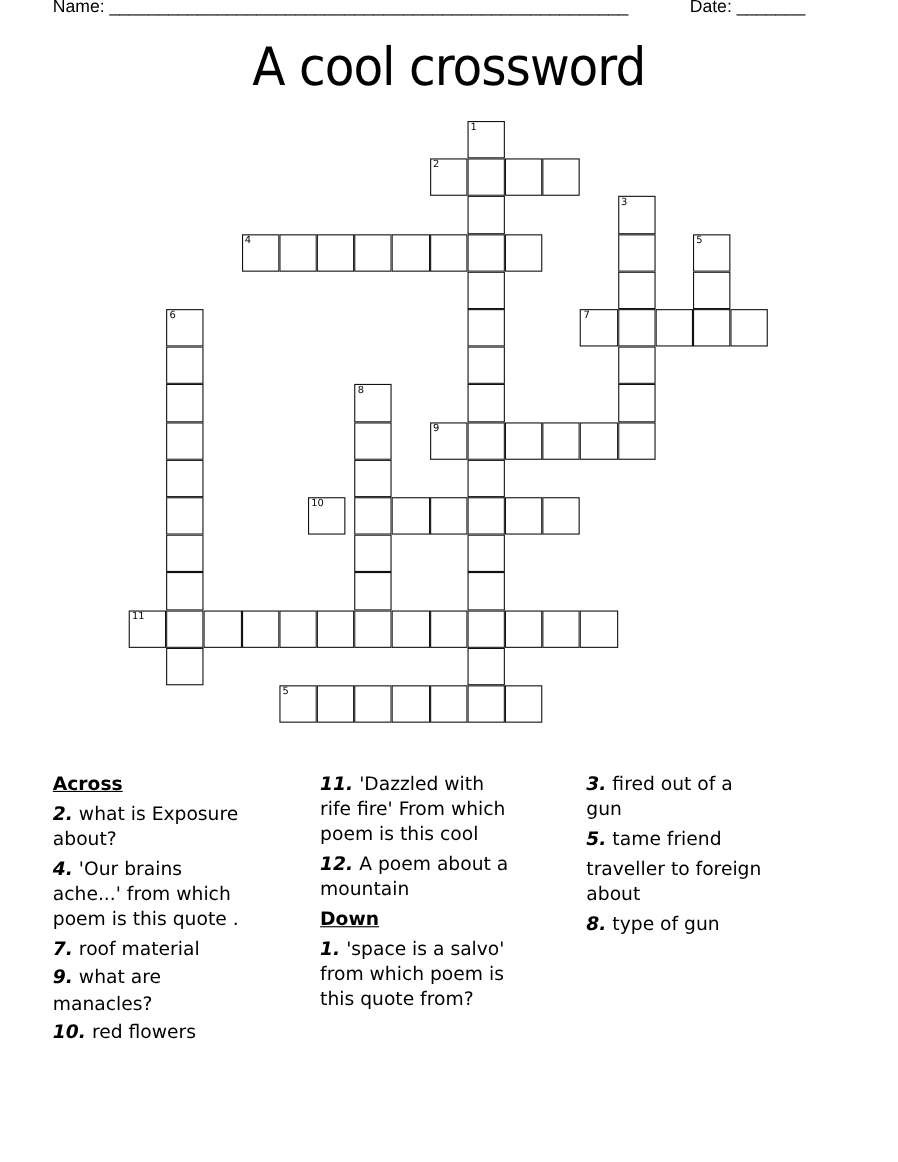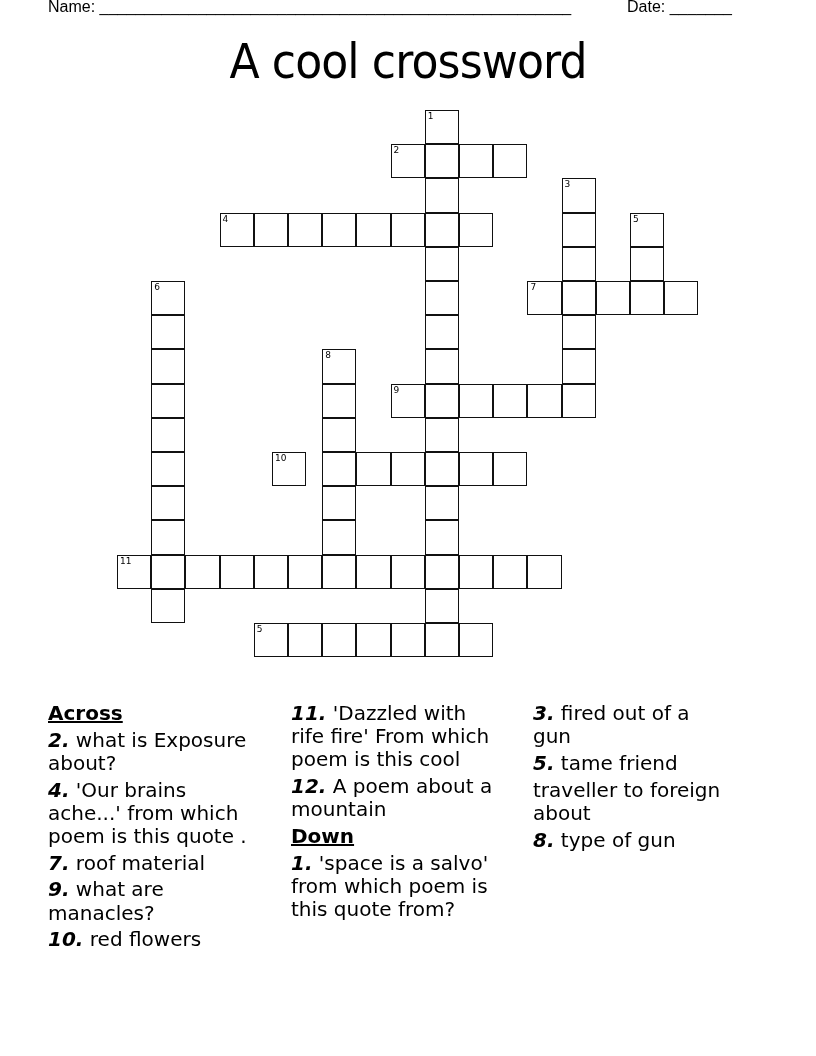--- a/index.html
+++ b/index.html
@@ -4,21 +4,21 @@
   <style>
     html, body { margin: 0; padding: 0; background: #ffffff; }
     body { width: 816px; height: 1056px; position: relative; overflow: hidden; color: #000; }
     .hdr { position: absolute; top: -2px; font-family: "Liberation Sans", sans-serif; font-size: 16px; white-space: pre; }
     .title { position: absolute; left: 0; width: 816px; top: 33px; text-align: center;
              font-family: "DejaVu Sans", sans-serif; font-size: 48px; letter-spacing: -1px; transform: scaleX(0.92); }
     #grid { position: absolute; left: 0; top: 0; width: 816px; height: 700px; }
     .cell { position: absolute; width: 34.2px; height: 34.2px; box-sizing: border-box;
             border: 1.6px solid #111; background: #fff; }
     .num { position: absolute; left: 2px; top: 0px; font-family: "DejaVu Sans", sans-serif; font-size: 9px; line-height: 11px; }
-    .clues { position: absolute; font-family: "DejaVu Sans", sans-serif; font-size: 20px; line-height: 23.2px; }
+    .clues { position: absolute; font-family: "DejaVu Sans", sans-serif; font-size: 17px; line-height: 23.2px; }
     .clue-block { margin-bottom: 3.5px; }
     .head { font-weight: bold; text-decoration: underline; margin-bottom: 3.5px; }
     .line { display: block; white-space: nowrap; }
     .cnum { font-weight: bold; font-style: italic; }
   </style>
 </head>
 <body>
 
 <div class="hdr" style="left:48px;">Name: _____________________________________________________</div>
 <div class="hdr" style="left:627px;">Date: _______</div>
@@ -97,21 +97,21 @@
     <div class="cell" style="left: 322.2px; top: 452px;"></div>
     <div class="cell" style="left: 322.2px; top: 486.2px;"></div>
     <div class="cell" style="left: 322.2px; top: 520.4px;"></div>
     <div class="cell" style="left: 322.2px; top: 554.6px;"></div>
     <div class="cell" style="left: 390.6px; top: 383.6px;">
       <span class="num">9</span>
     </div>
     <div class="cell" style="left: 459px; top: 383.6px;"></div>
     <div class="cell" style="left: 493.2px; top: 383.6px;"></div>
     <div class="cell" style="left: 527.4px; top: 383.6px;"></div>
-    <div class="cell" style="left: 272px; top: 452px; text-align: center;">
+    <div class="cell" style="left: 280px; top: 452px; text-align: center;">
       <span class="num">10</span>
     </div>
     <div class="cell" style="left: 356.4px; top: 452px;"></div>
     <div class="cell" style="left: 390.6px; top: 452px;"></div>
     <div class="cell" style="left: 459px; top: 452px;"></div>
     <div class="cell" style="left: 493.2px; top: 452px;"></div>
     <div class="cell" style="left: 117px; top: 554.6px;">
       <span class="num">11</span>
     </div>
     <div class="cell" style="left: 185.4px; top: 554.6px;"></div>

